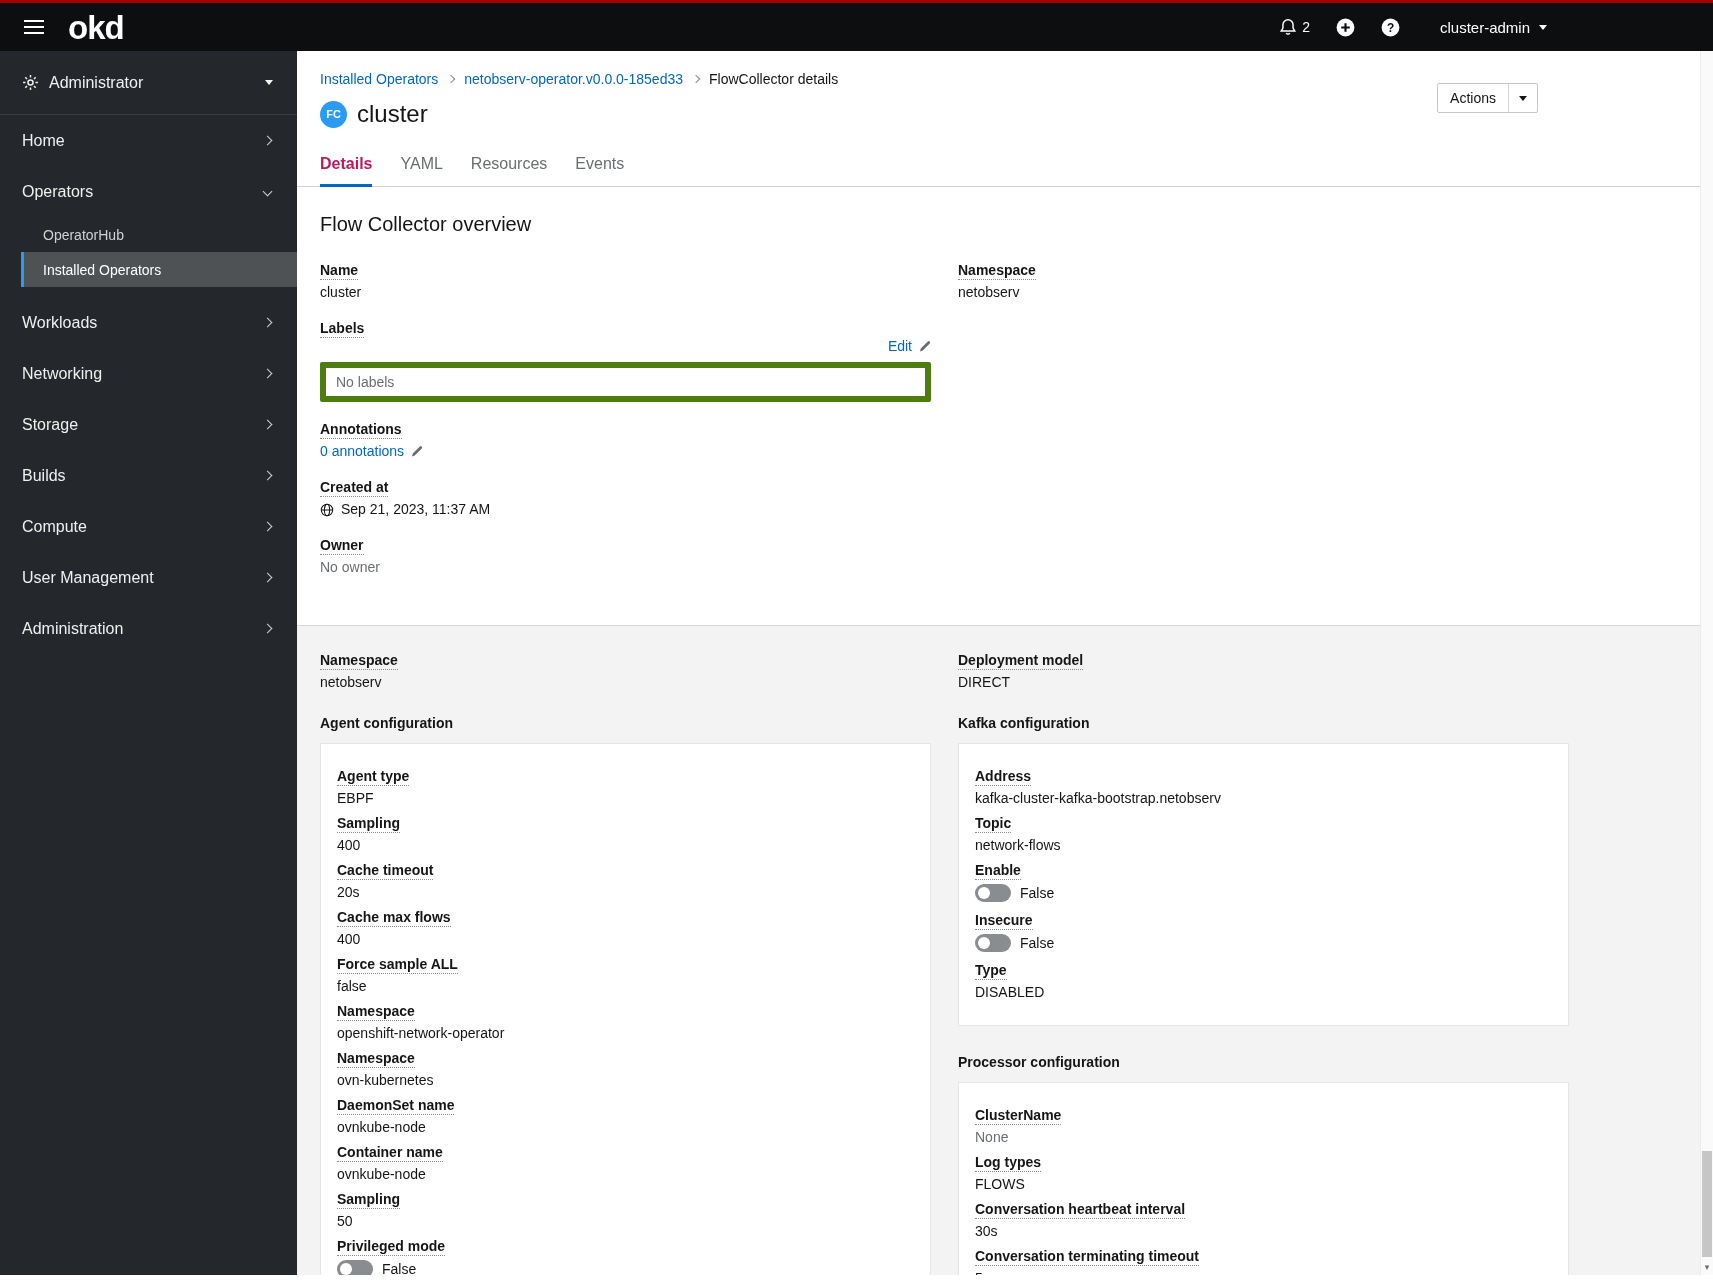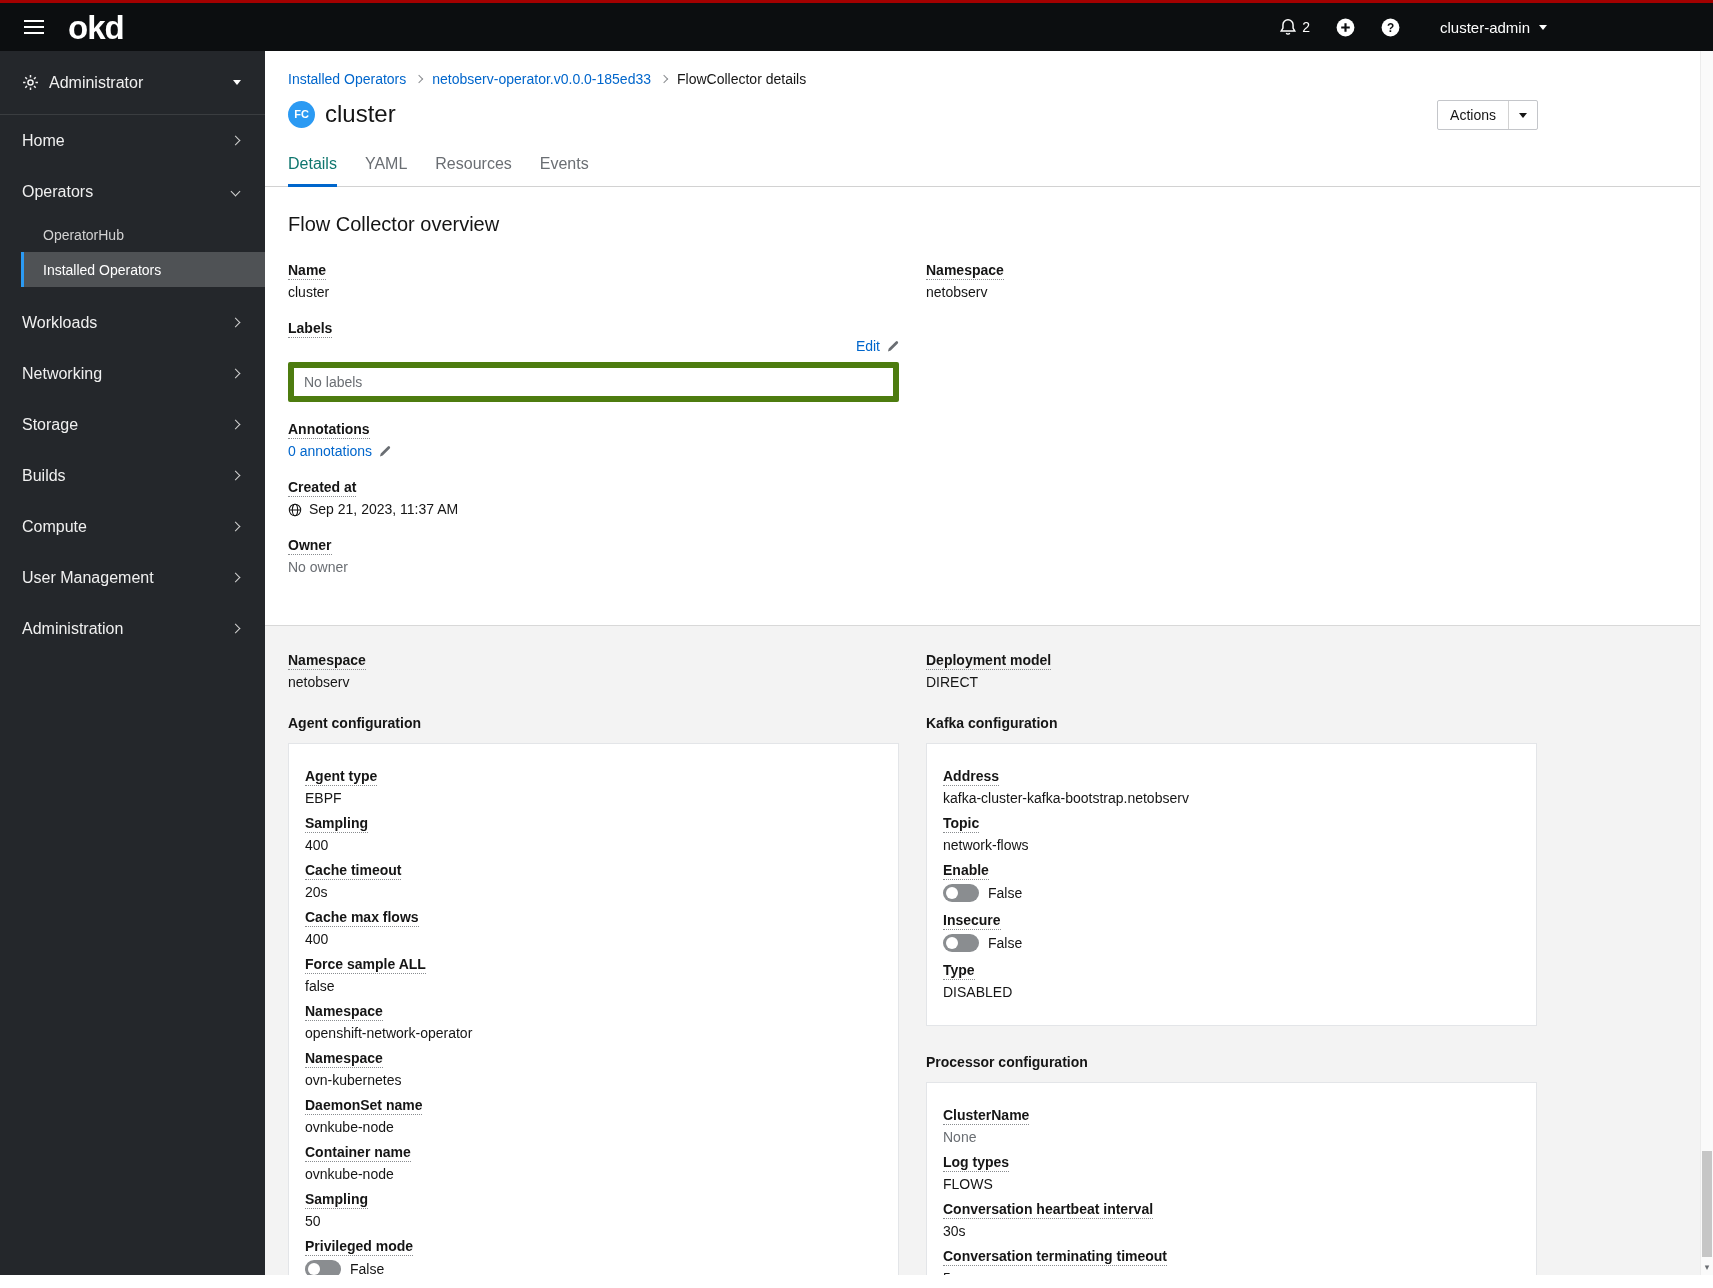--- a/index.html
+++ b/index.html
@@ -23,21 +23,21 @@
   .m-item { display:flex; align-items:center; gap:5px; cursor:pointer; }
   .notif-count { color:#fff; font-size:14px; }
   .user-menu { display:flex; align-items:center; gap:9px; color:#fff; font-size:15px; margin-left:14px; cursor:pointer; }
   .caret-down { width:0; height:0; border-left:4px solid transparent; border-right:4px solid transparent; border-top:5px solid #fff; display:inline-block; }
   .caret-down.dark { border-top-color:#151515; }
 
   
   .shell { display:flex; height:1224px; }
 
   
-  .sidebar { width:265px; flex:none; background:#24272b; color:#f0f0f0; }
+  .sidebar { width:297px; flex:none; background:#24272b; color:#f0f0f0; }
   .perspective {
     height:64px; display:flex; align-items:center; gap:10px;
     padding:0 24px 0 22px; cursor:pointer;
     border-bottom:1px solid rgba(255,255,255,0.10);
   }
   .p-label { font-size:16px; }
   .perspective .caret-down { margin-left:auto; }
   .nav { list-style:none; margin:0; padding:0; }
   .nav-item {
     height:51px; display:flex; align-items:center;
@@ -63,31 +63,31 @@
   .crumb-current { color:#151515; }
 
   .title-row { display:flex; align-items:center; padding:13px 0 0 23px; }
   .badge {
     width:27px; height:27px; border-radius:50%; background:#2b9af3; color:#fff;
     font-size:11px; font-weight:700; display:flex; align-items:center; justify-content:center; flex:none;
   }
   .title { font-size:24px; font-weight:500; margin:0 0 0 10px; color:#151515; }
 
   .actions-btn {
-    position:absolute; top:49px; right:175px; height:30px;
+    position:absolute; top:32px; right:175px; height:30px;
     display:flex; align-items:center; background:#fff;
     border:1px solid #c4c6ca; border-radius:2px; font-size:14px; cursor:pointer;
   }
   .a-label { padding:0 12px; }
   .a-div { width:1px; align-self:stretch; background:#d2d2d2; }
   .a-caret { padding:0 10px; display:flex; align-items:center; }
 
   .tabbar { display:flex; gap:28px; margin-top:15px; padding-left:23px; border-bottom:1px solid #d2d2d2; }
   .tab { padding:12px 0 11px 0; font-size:16px; color:#6a6e73; cursor:pointer; border-bottom:3px solid transparent; margin-bottom:-1px; }
-  .tab.active { color:#0f766e; border-bottom-color:#0066cc; }
+  .tab.active { color:#be185d; border-bottom-color:#0066cc;font-weight:bold; }
 
   .overview { padding:26px 24px 30px 23px; background:#fff; }
   .overview h2 { font-size:20px; font-weight:500; margin:0 0 26px 0; }
 
   .grid { display:grid; grid-template-columns:611px 611px; column-gap:27px; align-items:start; }
 
   .fgroup { margin-bottom:19px; }
   .flabel { font-size:14px; font-weight:700; color:#151515; margin-bottom:6px; }
   .help { border-bottom:1px dotted #8a8d90; padding-bottom:1px; cursor:pointer; }
   .fvalue { font-size:14px; color:#151515; line-height:17px; }

